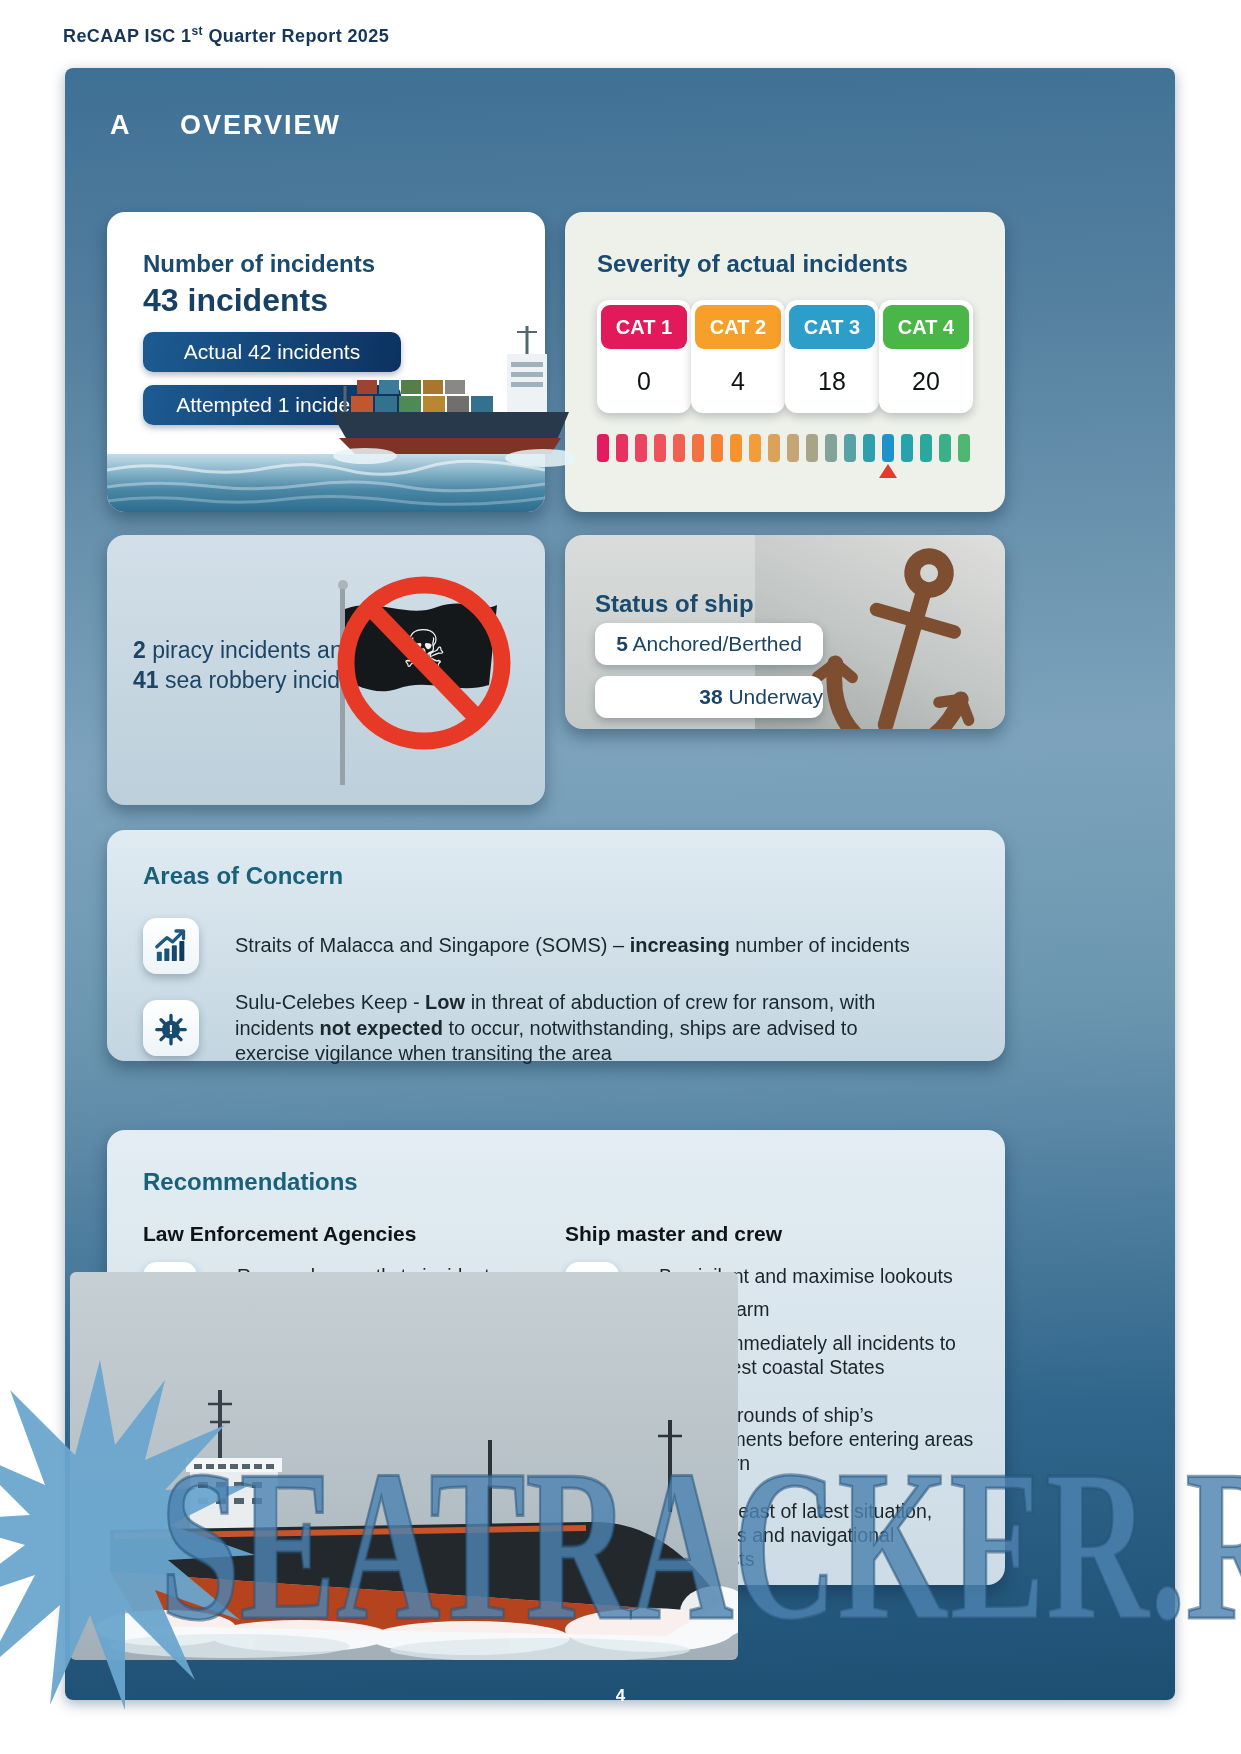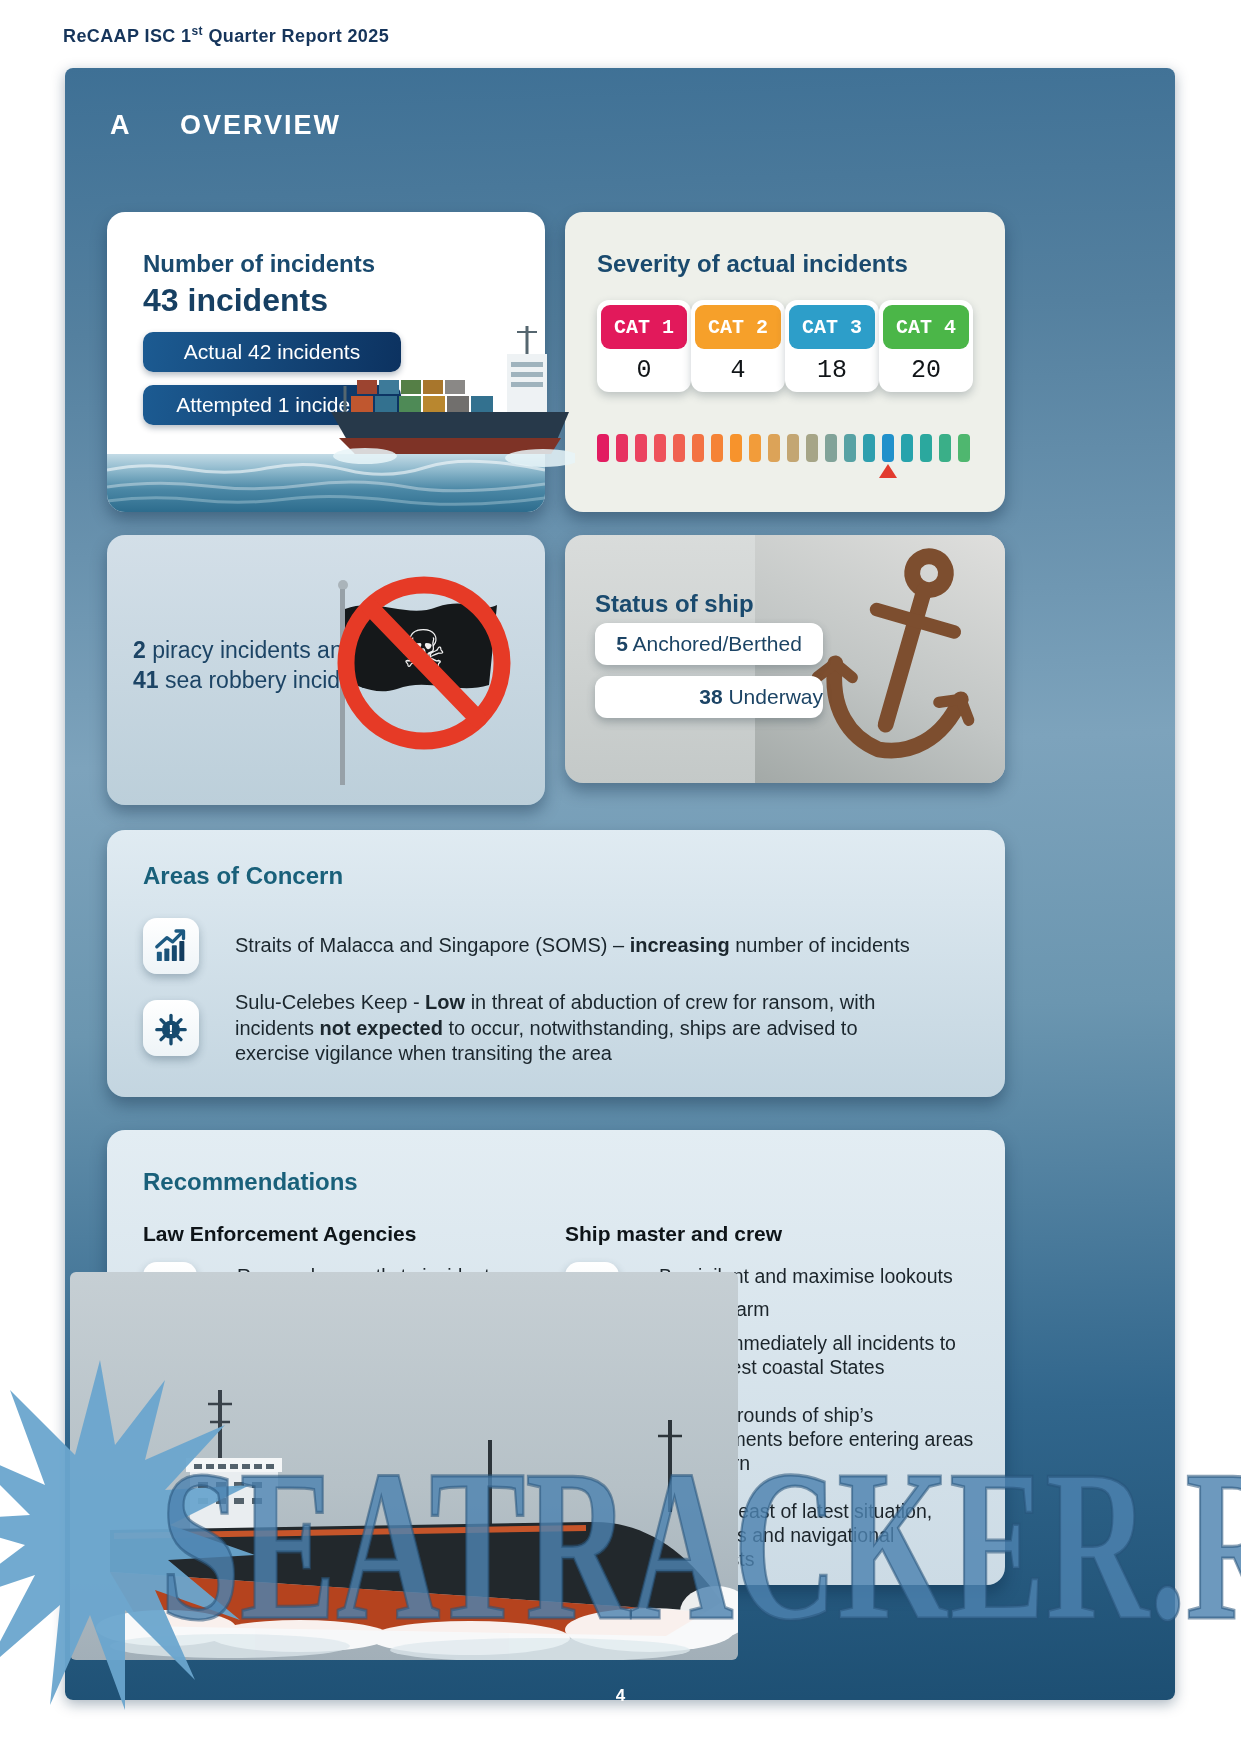--- a/index.html
+++ b/index.html
@@ -33,51 +33,51 @@
     box-shadow:0 3px 6px rgba(5,30,55,.3);white-space:pre;}
   .wave-strip{position:absolute;left:0;right:0;bottom:0;height:58px;border-radius:0 0 18px 18px;
     background:linear-gradient(180deg,#c3dbe6 0%,#8db8cc 28%,#4a87a5 62%,#2d6c8d 100%);overflow:hidden;}
   .wave-strip svg{position:absolute;inset:0;}
   .ship-photo-small{position:absolute;right:-30px;bottom:40px;width:250px;height:180px;z-index:4;}
 
   
   .card-severity{left:500px;top:144px;width:440px;height:300px;background:#eef0ea;}
   .card-severity .card-title{position:absolute;left:32px;top:38px;}
   .cat-row{position:absolute;left:32px;top:88px;width:376px;display:flex;justify-content:space-between;}
-  .cat-box{width:96px;height:92px;background:#fff;border-radius:12px;box-shadow:0 4px 8px rgba(40,60,70,.25);
-    display:flex;flex-direction:column;align-items:center;padding-top:5px;box-sizing:border-box;font-family:Liberation Mono, monospace;}
+  .cat-box{width:96px;height:113px;background:#fff;border-radius:12px;box-shadow:0 4px 8px rgba(40,60,70,.25);
+    display:flex;flex-direction:column;align-items:center;padding-top:5px;box-sizing:border-box;}
   .cat-chip{width:86px;height:44px;border-radius:9px;color:#fff;font-weight:700;font-size:20px;
     display:flex;align-items:center;justify-content:center;}
   .cat-value{flex:1;display:flex;align-items:center;font-size:25px;color:#101417;}
   .tick-row{position:absolute;left:32px;top:222px;display:flex;gap:7px;}
   .tick{width:12px;height:28px;border-radius:4px;}
   .scale-marker{position:absolute;top:252px;width:0;height:0;
     border-left:9px solid transparent;border-right:9px solid transparent;border-bottom:14px solid #e23b2e;}
 
   
   .card-piracy{left:42px;top:467px;width:438px;height:270px;
     background:linear-gradient(180deg,#d3dfe8 0%,#bccfda 100%);overflow:hidden;}
   .piracy-text{position:absolute;left:26px;top:100px;font-size:23px;color:#1c4465;line-height:1.32;}
   .piracy-text .b{font-weight:800;}
   .no-piracy{position:absolute;right:4px;top:24px;width:230px;height:236px;}
 
   
-  .card-status{left:500px;top:467px;width:440px;height:248px;
+  .card-status{left:500px;top:467px;width:440px;height:194px;
     background:linear-gradient(180deg,#d9dcdb 0%,#c4c9c8 100%);overflow:hidden;}
   .anchor-photo{position:absolute;right:0;top:0;width:250px;height:100%;
     background:linear-gradient(205deg,#dfdfdd 0%,#c2c6c5 55%,#a3a9a7 100%);}
   .anchor-photo svg{position:absolute;right:-18px;top:-6px;}
   .card-status .card-title{position:absolute;left:30px;top:55px;}
   .status-pill{position:absolute;left:30px;width:228px;height:42px;background:#fff;border-radius:12px;
     box-shadow:0 4px 8px rgba(40,60,70,.3);display:flex;align-items:center;justify-content:center;
     font-size:21px;color:#1c4465;white-space:pre;}
   .status-pill .b{font-weight:800;}
 
   
-  .card-areas{left:42px;top:762px;width:898px;height:267px;
+  .card-areas{left:42px;top:762px;width:898px;height:231px;
     background:linear-gradient(180deg,#e0ebf2 0%,#c3d5e0 100%);}
   .card-areas .card-title{position:absolute;left:36px;top:32px;color:#19607a;}
   .area-row{position:absolute;left:36px;display:flex;align-items:center;gap:36px;}
   .icon-box{width:56px;height:56px;background:linear-gradient(180deg,#ffffff,#eef4f7);border-radius:14px;
     box-shadow:0 4px 8px rgba(30,60,80,.3);display:flex;align-items:center;justify-content:center;flex:0 0 auto;}
   .area-text{font-size:20px;color:#1b262d;line-height:1.28;width:690px;}
   .area-text .b{font-weight:700;}
 
   
   .card-reco{left:42px;top:1062px;width:898px;height:455px;

